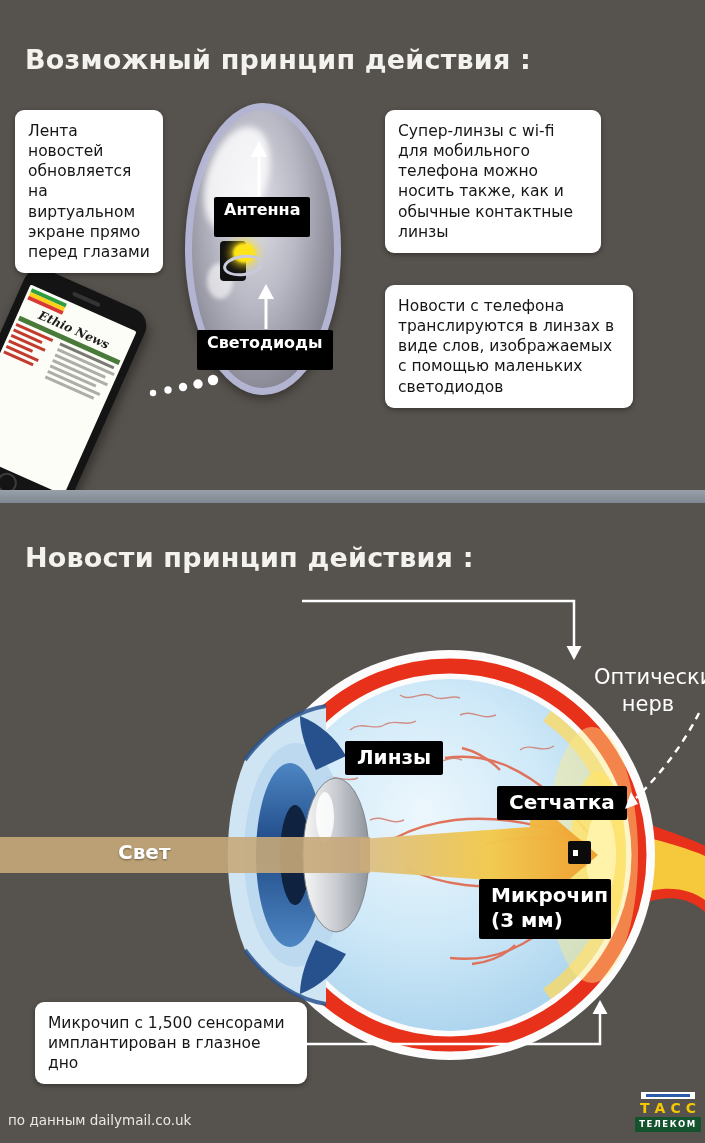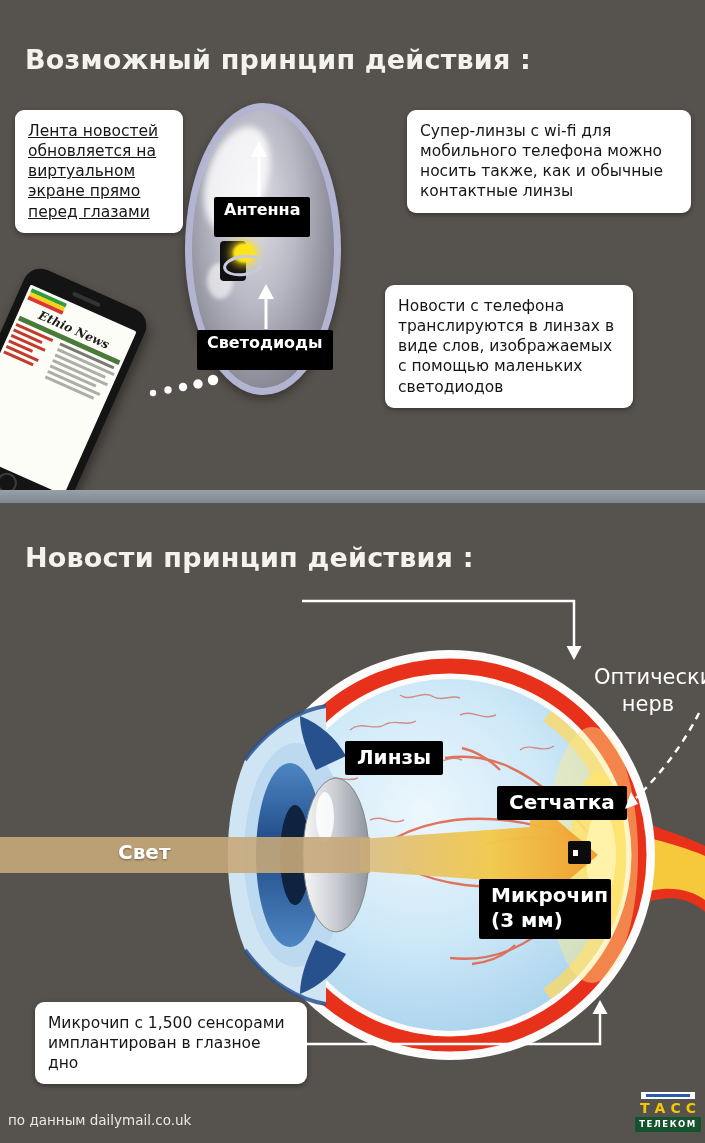--- a/index.html
+++ b/index.html
@@ -99,22 +99,22 @@
     <div id="lens1-hl1"></div>
     <div id="lens1-hl2"></div>
     <div id="lens1-chip"></div>
     <div id="lens1-led"></div>
     <div id="lens1-coil"></div>
   </div>
 
   <div class="pill pill-sm" style="left:214px;top:197px;">Антенна</div>
   <div class="pill pill-sm" style="left:197px;top:330px;">Светодиоды</div>
 
-  <div class="note" style="left:15px;top:110px;width:168px;box-sizing:border-box;text-decoration:underline;">Лента новостей обновляется на виртуальном экране прямо перед глазами</div>
-  <div class="note" style="left:385px;top:110px;width:284px;box-sizing:border-box;margin-left:22px;">Супер-линзы с wi-fi для мобильного телефона можно носить также, как и обычные контактные линзы</div>
+  <div class="note" style="left:15px;top:110px;width:148px;box-sizing:border-box;">Лента новостей обновляется на виртуальном экране прямо перед глазами</div>
+  <div class="note" style="left:385px;top:110px;width:216px;box-sizing:border-box;">Супер-линзы с wi-fi для мобильного телефона можно носить также, как и обычные контактные линзы</div>
   <div class="note" style="left:385px;top:285px;width:248px;box-sizing:border-box;">Новости с телефона транслируются в линзах в виде слов, изображаемых с помощью маленьких светодиодов</div>
 
   <div id="s1-clip">
     <div id="phone">
       <div id="phone-speaker"></div>
       <div id="phone-screen">
         <div class="flag">
           <div class="f1"></div>
             <div class="f2"></div>
             <div class="f3"></div>

